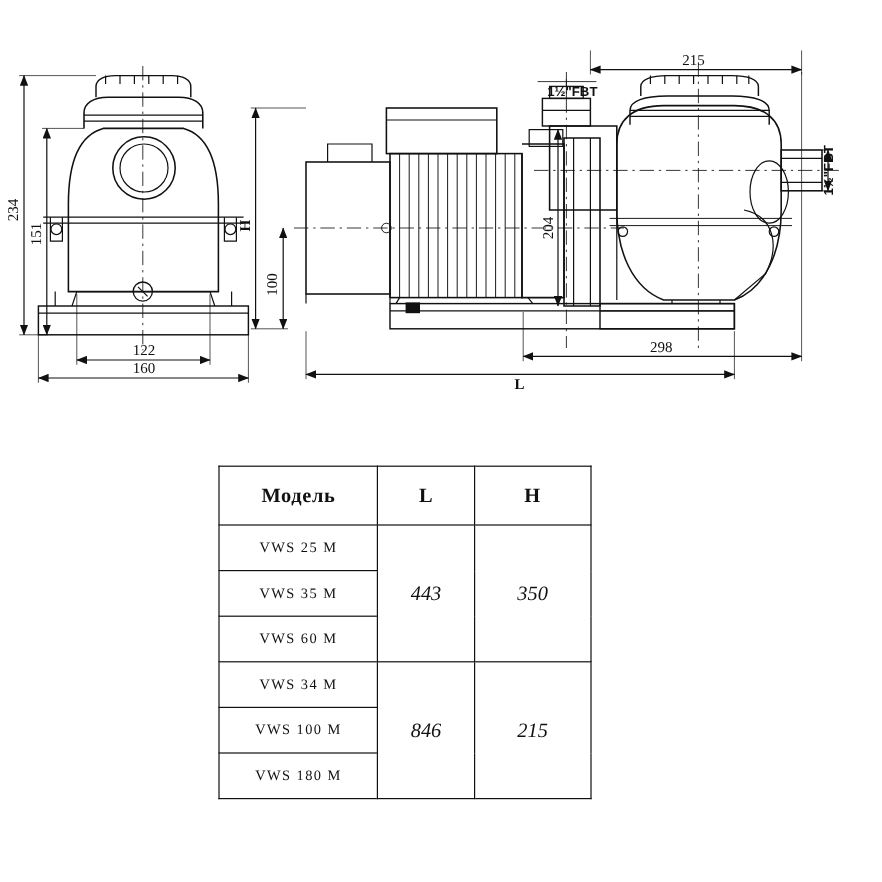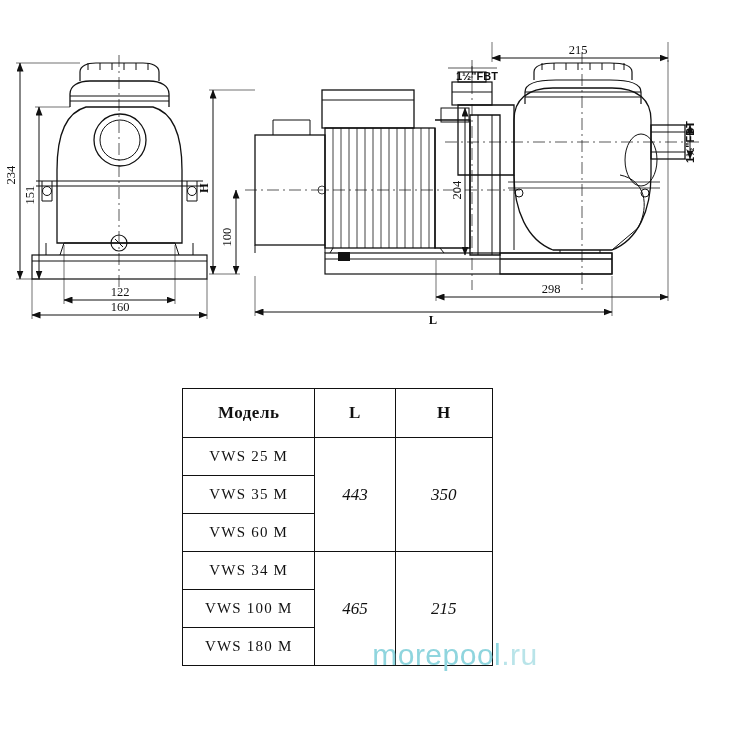--- a/index.html
+++ b/index.html
@@ -28,21 +28,21 @@
     font-family:"Liberation Serif", serif;
     color:#111;
   }
   .spec-table th{
     font-size:17px;
     font-weight:bold;
     height:46px;
     letter-spacing:.5px;
   }
   .spec-table td.model{
-    font-size:15px;
+    font-size:12px;
     height:35px;
     letter-spacing:1.2px;
     font-weight:normal;
   }
   .spec-table td.val{
     font-size:17px;
     font-weight:normal;
     font-style:italic;
   }
   .col-model{width:133px;}
@@ -292,29 +292,26 @@
         <td class="val" rowspan="3">350</td>
       </tr>
       <tr>
         <td class="model">VWS 35 M</td>
       </tr>
       <tr>
         <td class="model">VWS 60 M</td>
       </tr>
       <tr>
         <td class="model">VWS 34 M</td>
-        <td class="val" rowspan="3">465</td>
+        <td class="val" rowspan="3">846</td>
         <td class="val" rowspan="3">215</td>
       </tr>
       <tr>
         <td class="model">VWS 100 M</td>
       </tr>
       <tr>
         <td class="model">VWS 180 M</td>
       </tr>
     </tbody>
   </table>
 
-  <div class="watermark">
-    <span>more</span><span>pool</span><span class="dim">.ru</span>
-  </div>
 
 </div>
 
 </body></html>

